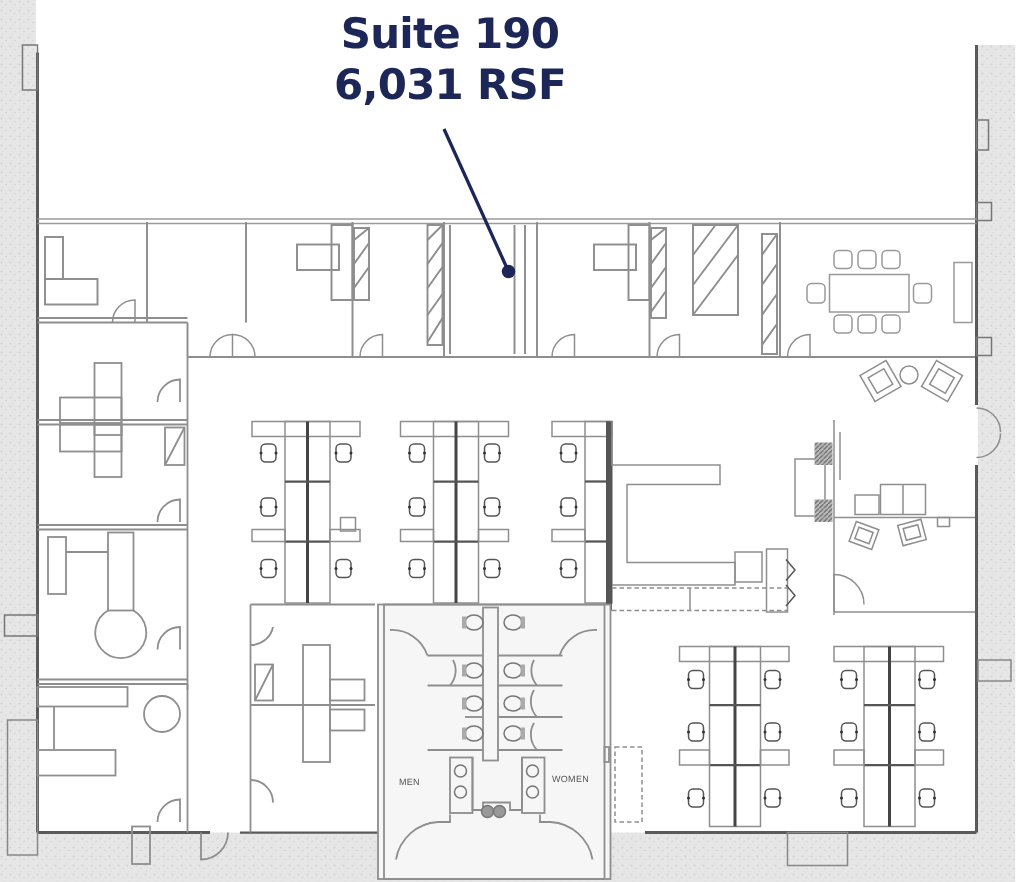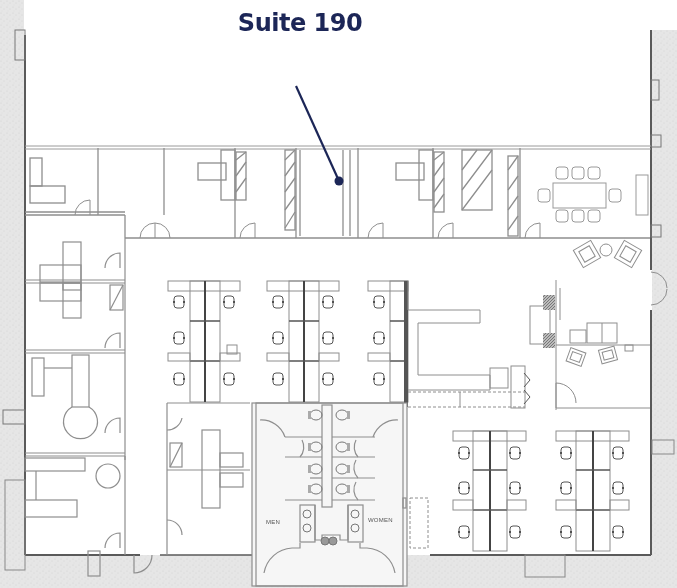--- a/index.html
+++ b/index.html
@@ -1,18 +1,18 @@
 <!DOCTYPE html>
 <html><head>
 <meta charset="utf-8">
 <style>
   html, body { margin:0; padding:0; background:#ffffff; }
   body { width:677px; height:588px; position:relative; overflow:hidden; font-family:"Liberation Sans", sans-serif; }
   .plan { position:absolute; left:0; top:0; width:677px; height:588px; }
-  .title { position:absolute; left:200px; top:6px; width:200px; text-align:center; font-family:"DejaVu Sans", sans-serif; font-weight:bold; color:#1c2657; font-size:24px; line-height:34px; letter-spacing:-0.5px; }
+  .title { position:absolute; left:200px; top:6px; width:200px; text-align:center; font-family:"DejaVu Sans", sans-serif; font-weight:bold; color:#1c2657; font-size:28px; line-height:34px; letter-spacing:-0.5px; }
   .title div { white-space:nowrap; }
   .rlabel { position:absolute; font-family:"Liberation Sans", sans-serif; font-size:6px; color:#555; letter-spacing:0.2px; }
 </style>
 </head>
 <body>
 
 <svg class="plan" viewBox="0 0 677 588" width="677" height="588" xmlns="http://www.w3.org/2000/svg">
   <defs>
     <pattern id="speckle" width="6" height="6" patternUnits="userSpaceOnUse">
       <rect width="6" height="6" fill="#e6e6e6"></rect>
@@ -346,16 +346,17 @@
   </g>
 
   <g>
     <line x1="296" y1="86" x2="339" y2="181" stroke="#1c2657" stroke-width="2.2"></line>
     <circle cx="339" cy="181" r="4.5" fill="#1c2657"></circle>
   </g>
 </svg>
 
 <div class="title">
   <div>Suite 190</div>
+  <div>6,031 RSF</div>
 </div>
 
 <div class="rlabel" style="left:266px;top:519px;">MEN</div>
 <div class="rlabel" style="left:368px;top:517px;">WOMEN</div>
 
 </body></html>

